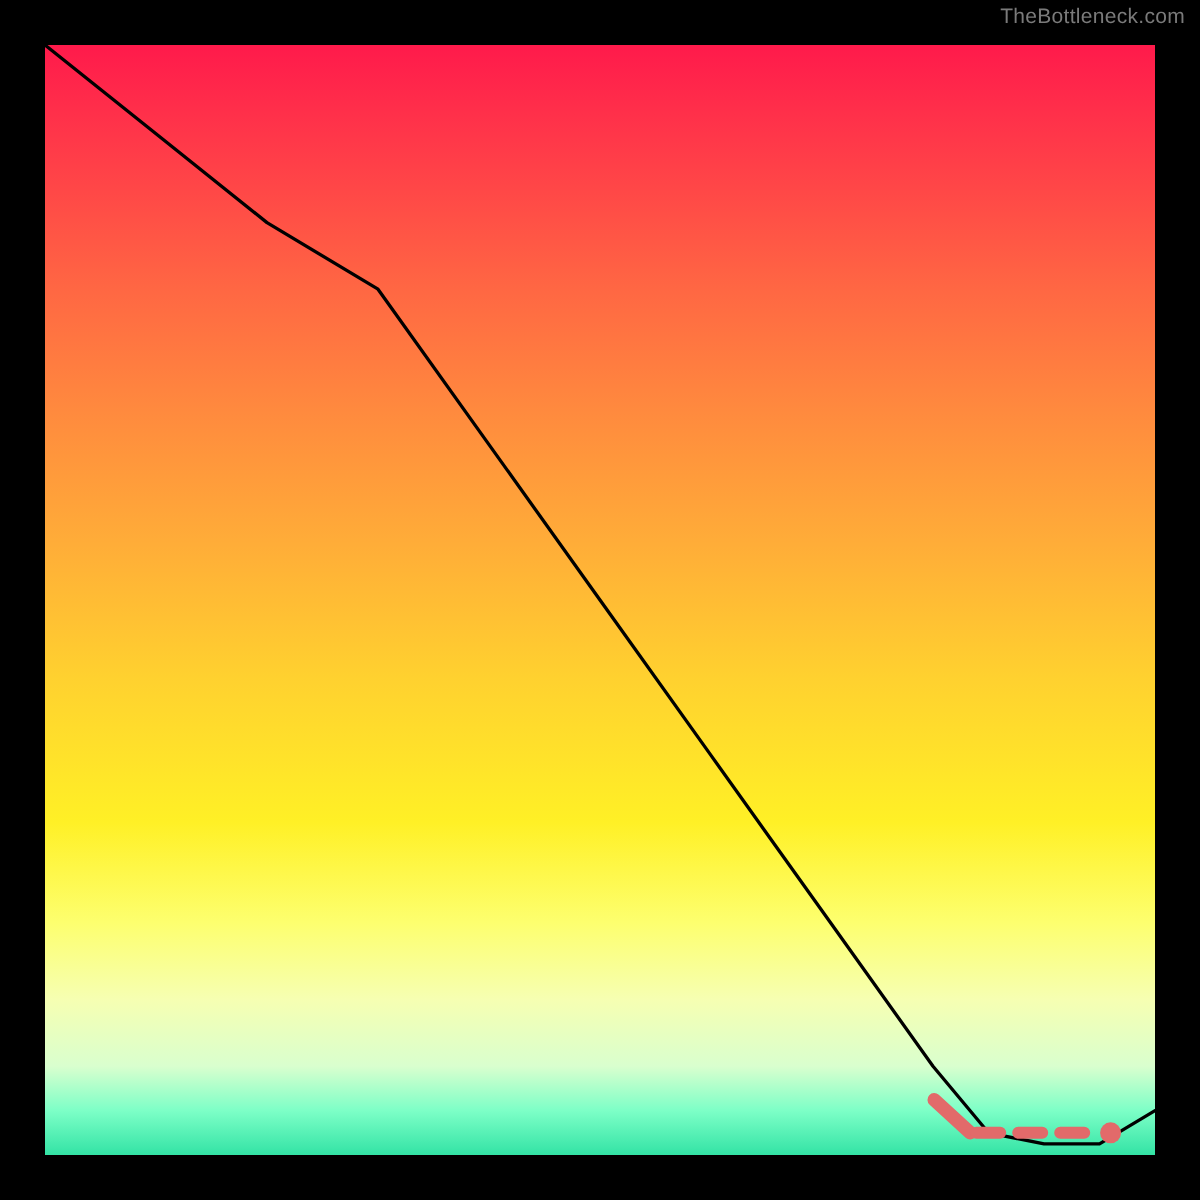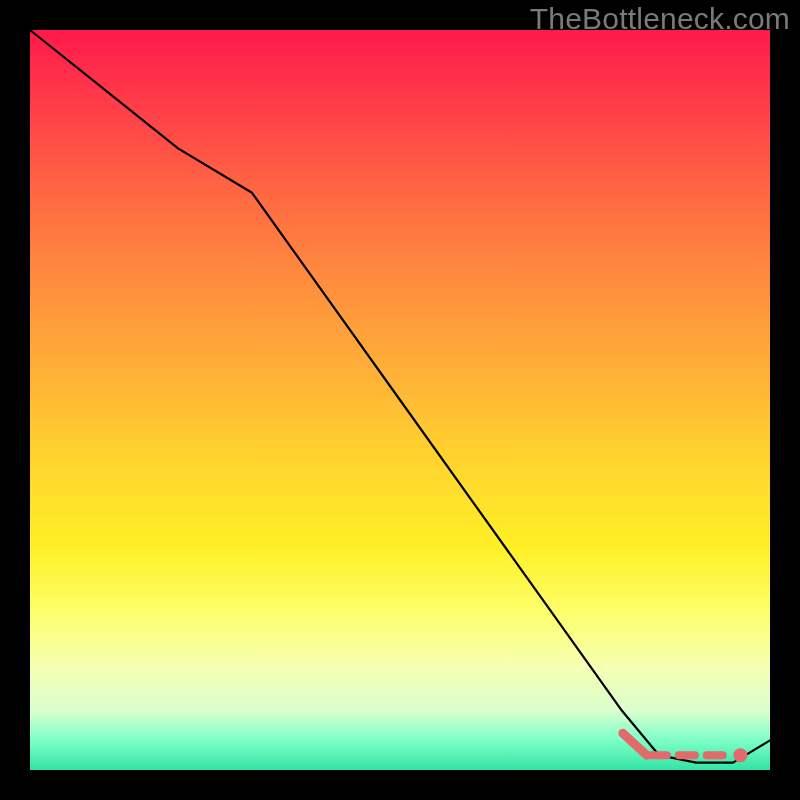--- a/index.html
+++ b/index.html
@@ -15,21 +15,21 @@
     position: relative;
     width: 800px;
     height: 800px;
     background: #000;
   }
   .watermark {
     position: absolute;
     top: 2px;
     right: 10px;
     color: #7a7a7a;
-    font-size: 30px;
+    font-size: 14px;
     font-weight: 500;
     letter-spacing: 0.2px;
   }
   .plot-area {
     position: absolute;
     left: 30px;
     top: 30px;
     width: 740px;
     height: 740px;
     

